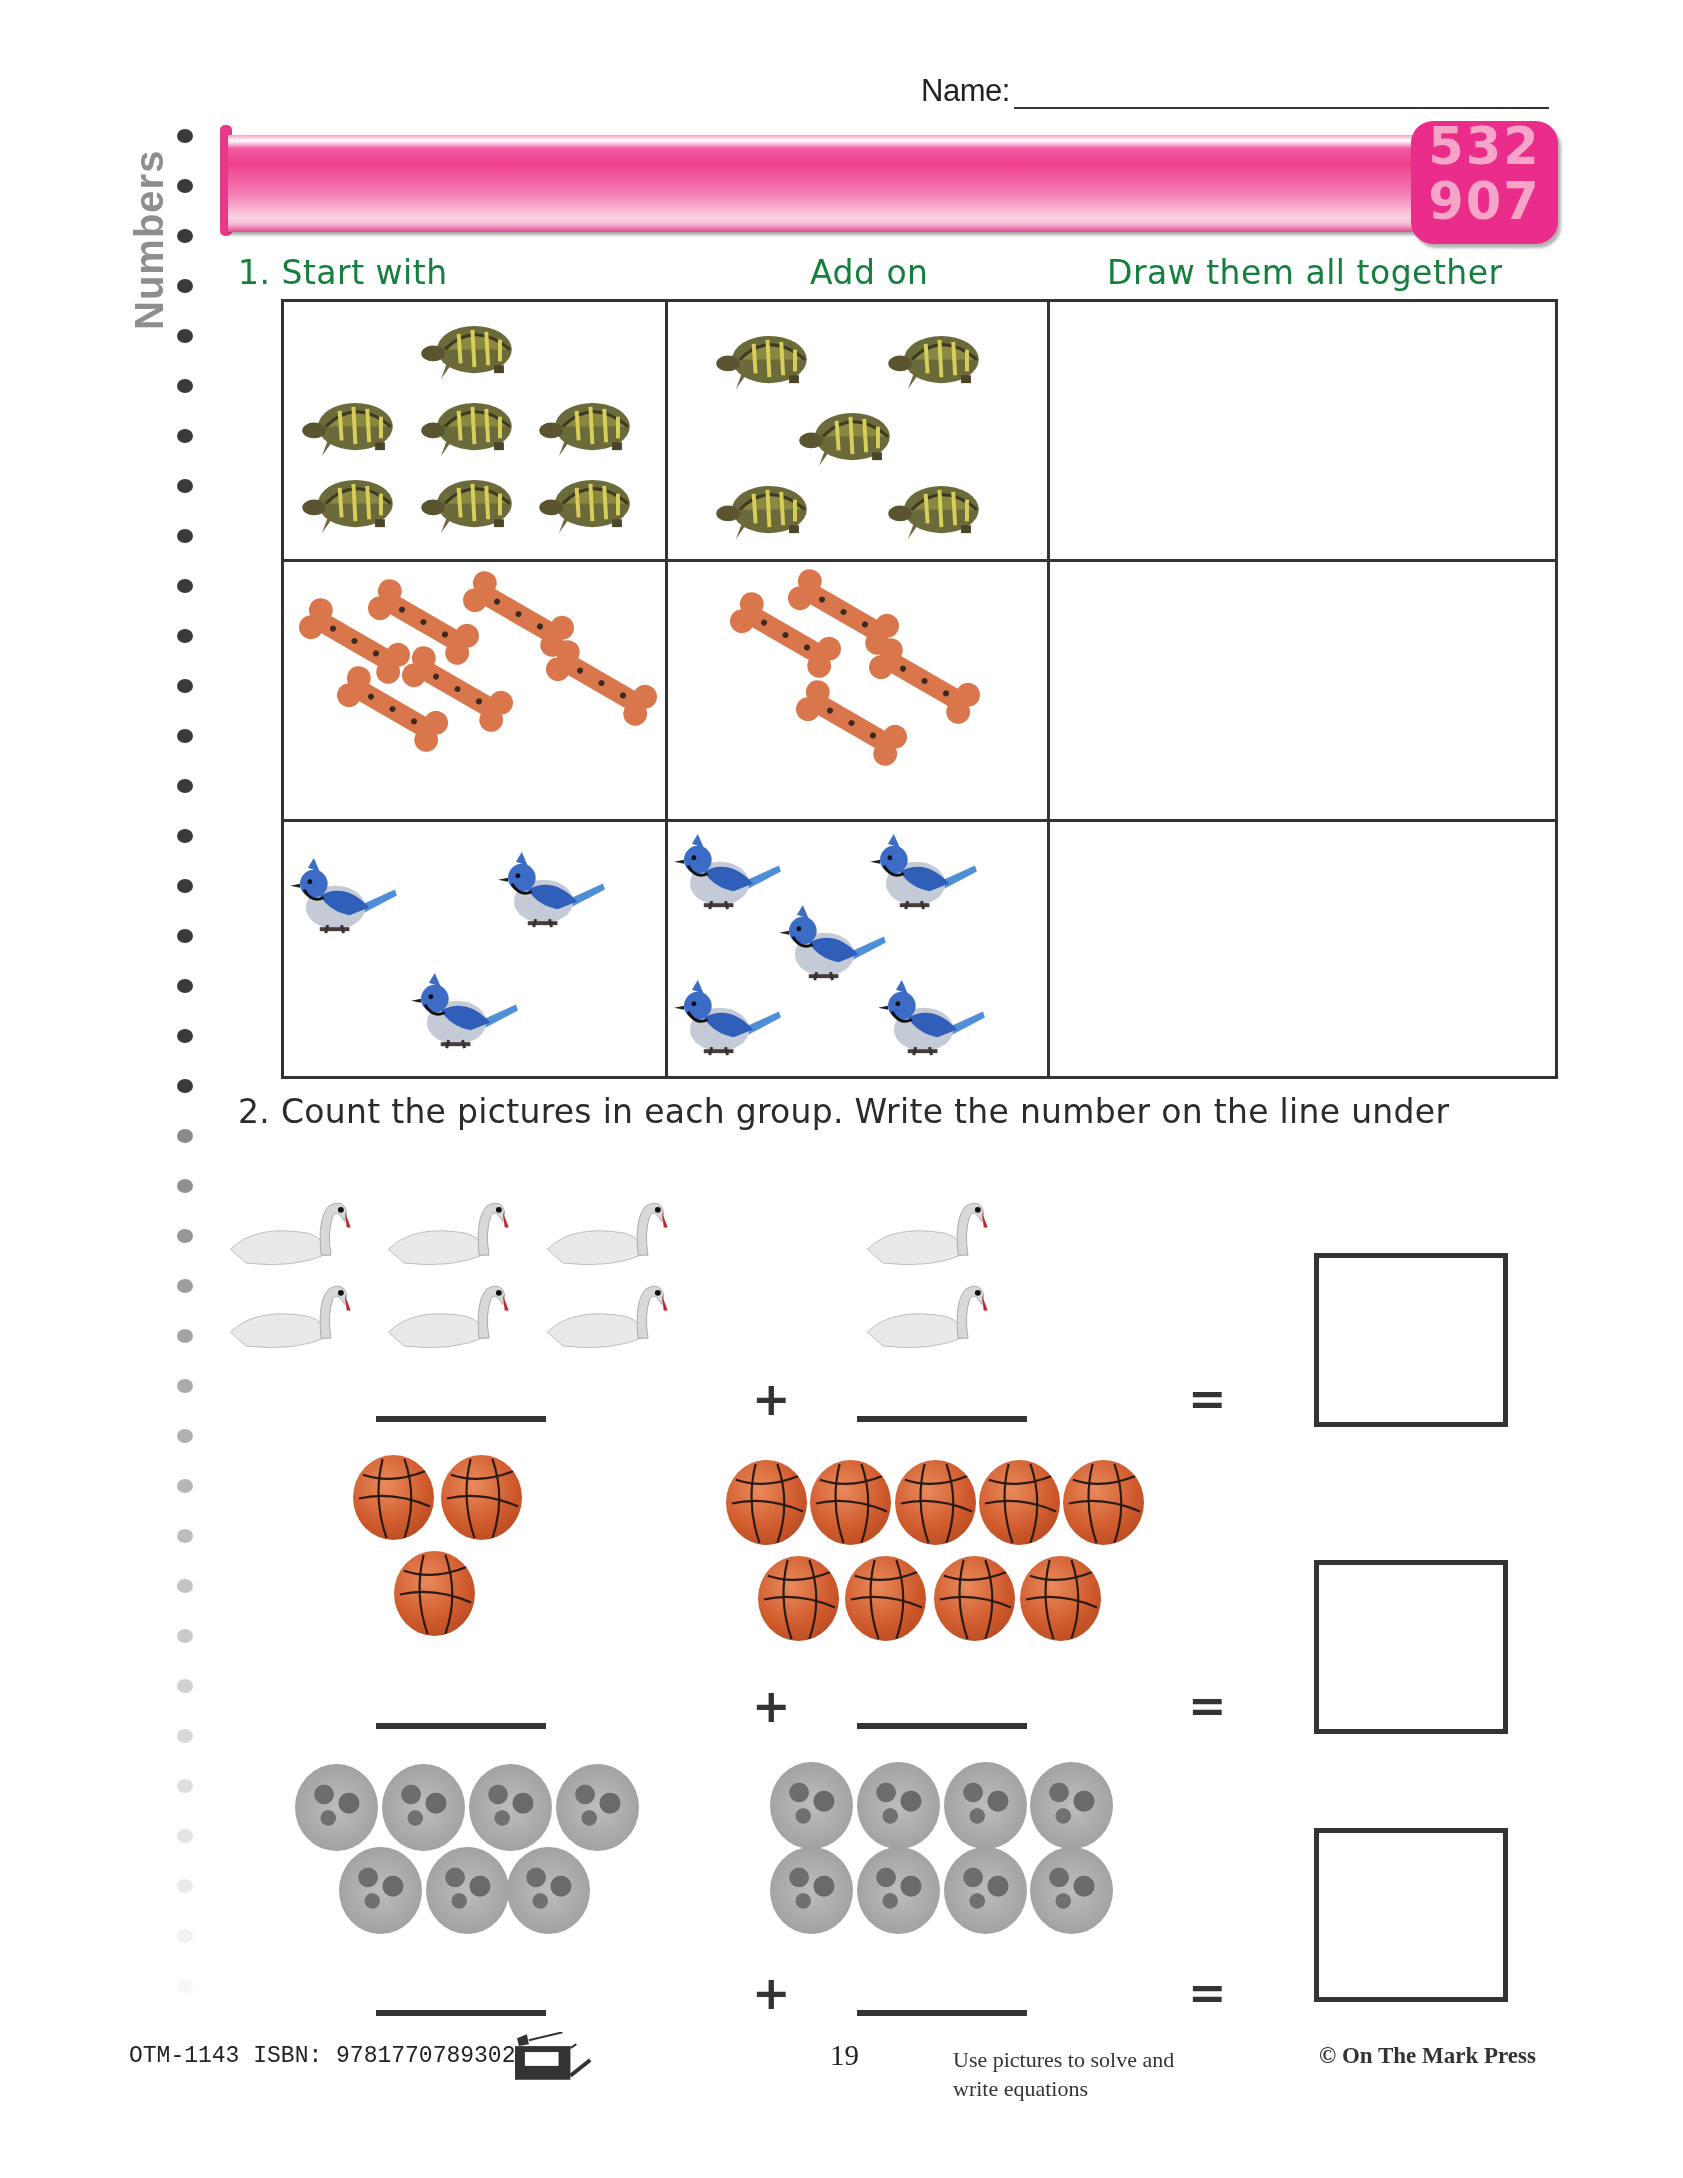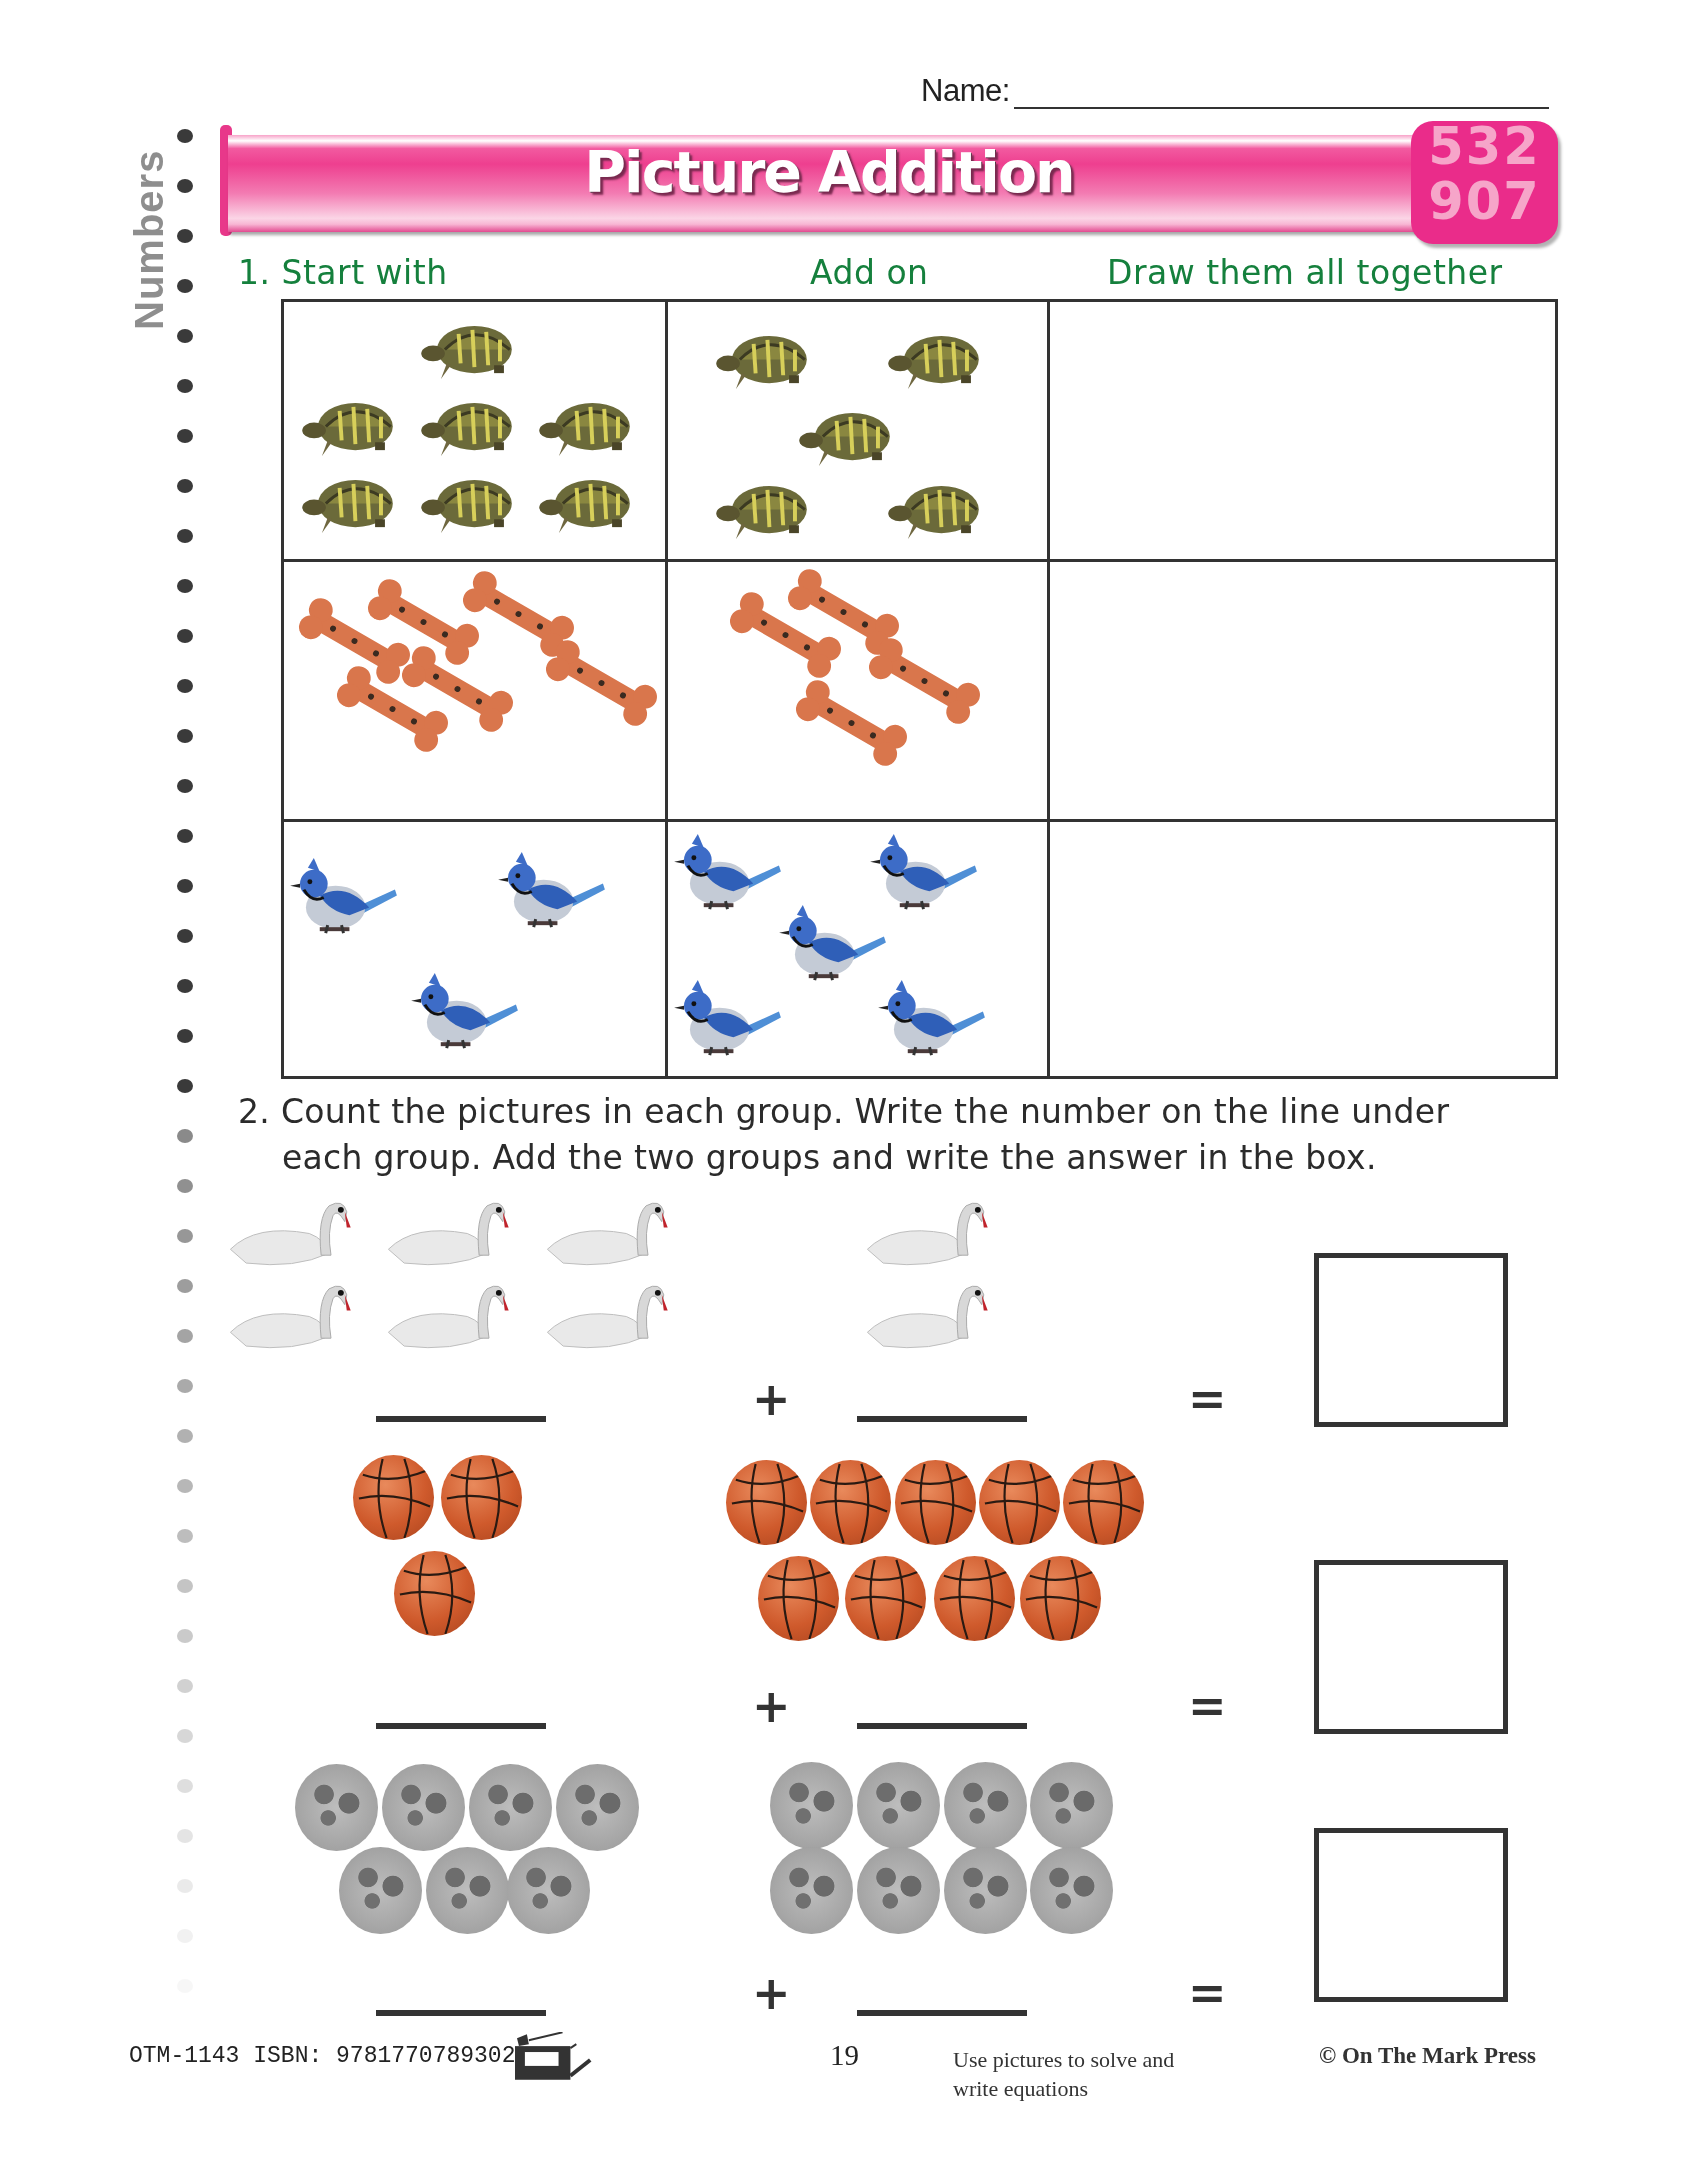--- a/index.html
+++ b/index.html
@@ -129,21 +129,20 @@
     <div class="dot" style="opacity: 0.285; background: rgb(138, 138, 138);"></div>
     <div class="dot" style="opacity: 0.23; background: rgb(138, 138, 138);"></div>
     <div class="dot" style="opacity: 0.175; background: rgb(138, 138, 138);"></div>
     <div class="dot" style="opacity: 0.12; background: rgb(138, 138, 138);"></div>
     <div class="dot" style="opacity: 0.065; background: rgb(138, 138, 138);"></div>
   </div>
 
 <div class="abs banner">
   <div class="banner-cap"></div>
   <div class="banner-bar"></div>
-  <div class="banner-title">Picture Addition</div>
 </div>
 <div class="abs badge">
   <div class="badge-row r1">532</div>
   <div class="badge-row r2">907</div>
 </div>
 
 <div class="abs hdr hdr-1">1. Start with</div>
 <div class="abs hdr hdr-2">Add on</div>
 <div class="abs hdr hdr-3">Draw them all together</div>
 
@@ -560,21 +559,20 @@
           <rect x="30" y="72" width="30" height="4" fill="#4a3a3a"></rect>
           <line x1="38" y1="70" x2="36" y2="78" stroke="#333" stroke-width="3"></line>
           <line x1="52" y1="70" x2="54" y2="78" stroke="#333" stroke-width="3"></line>
         </svg></div>
     </div>
   <div class="cell c3 r3"></div>
 </div>
 
 <div class="abs q2">
   <span>2. Count the pictures in each group. Write the number on the line under</span>
-  <span class="indent">each group. Add the two groups and write the answer in the box.</span>
 </div>
 
 <div id="problems">
     <div class="item swan abs" style="left: 226px; top: 1198px;"><svg viewBox="0 0 140 72" width="100%" height="100%">
         <path d="M4 52 Q30 26 84 36 Q100 42 104 56 Q70 72 20 66Z" fill="#e9e9e9" stroke="#bdbdbd" stroke-width="1"></path>
         <path d="M96 58 Q92 20 104 8 Q118 0 122 14 L120 24 Q112 10 108 18 Q102 34 106 58Z" fill="#d8d8d8" stroke="#aaa" stroke-width="1"></path>
         <path d="M120 14 L126 30 L122 30Z" fill="#c0242c"></path>
         <circle cx="116" cy="12" r="3" fill="#111"></circle>
       </svg></div>
     <div class="item swan abs" style="left: 384px; top: 1198px;"><svg viewBox="0 0 140 72" width="100%" height="100%">

